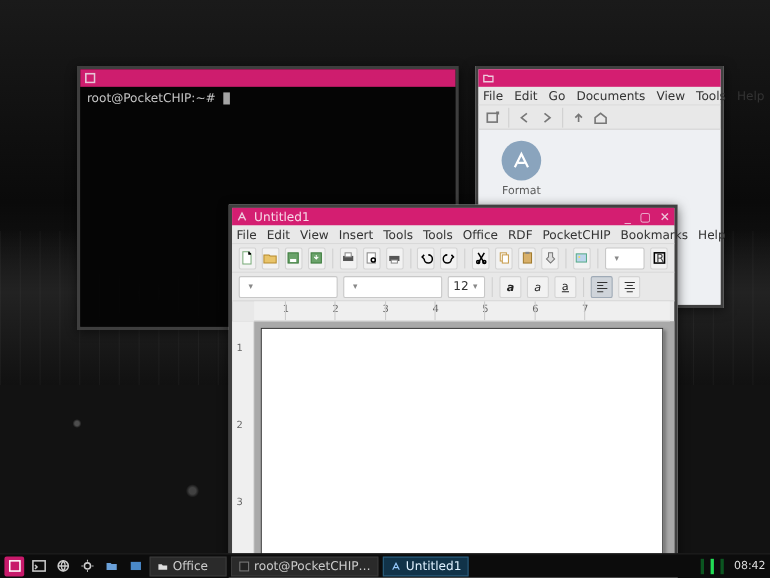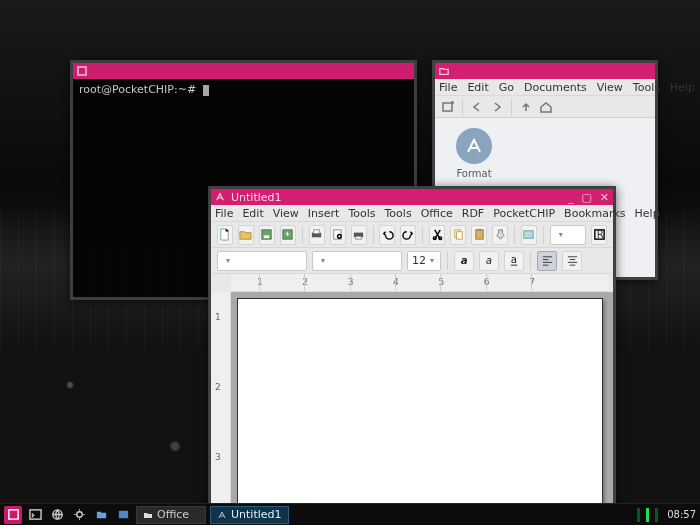--- a/index.html
+++ b/index.html
@@ -386,27 +386,33 @@
         <rect x="2" y="3" width="10" height="8" fill="#4a89c8"></rect>
       </svg>
     </div>
 
   <div class="task">
     <svg class="ticon" viewBox="0 0 10 10">
         <path d="M1 3h3l1 1h4v4H1z" fill="#ddd"></path>
       </svg>
     <span>Office</span>
   </div>
+  <div class="task" style="min-width:110px">
+    <svg class="ticon" viewBox="0 0 10 10">
+        <rect x="1" y="1" width="8" height="8" fill="#222" stroke="#777"></rect>
+      </svg>
+    <span>root@PocketCHIP…</span>
+  </div>
   <div class="task active">
     <svg class="ticon" viewBox="0 0 10 10">
         <path d="M2 8 5 2l3 6M3.5 6h3" stroke="#9cf" fill="none"></path>
       </svg>
     <span>Untitled1</span>
   </div>
 
   <div class="spacer"></div>
   <div class="tray">
     <div class="sysbar dim"></div>
     <div class="sysbar"></div>
     <div class="sysbar dim"></div>
   </div>
-  <div class="clock">08:57</div>
+  <div class="clock">08:42</div>
 </div>
 
 </body></html>

